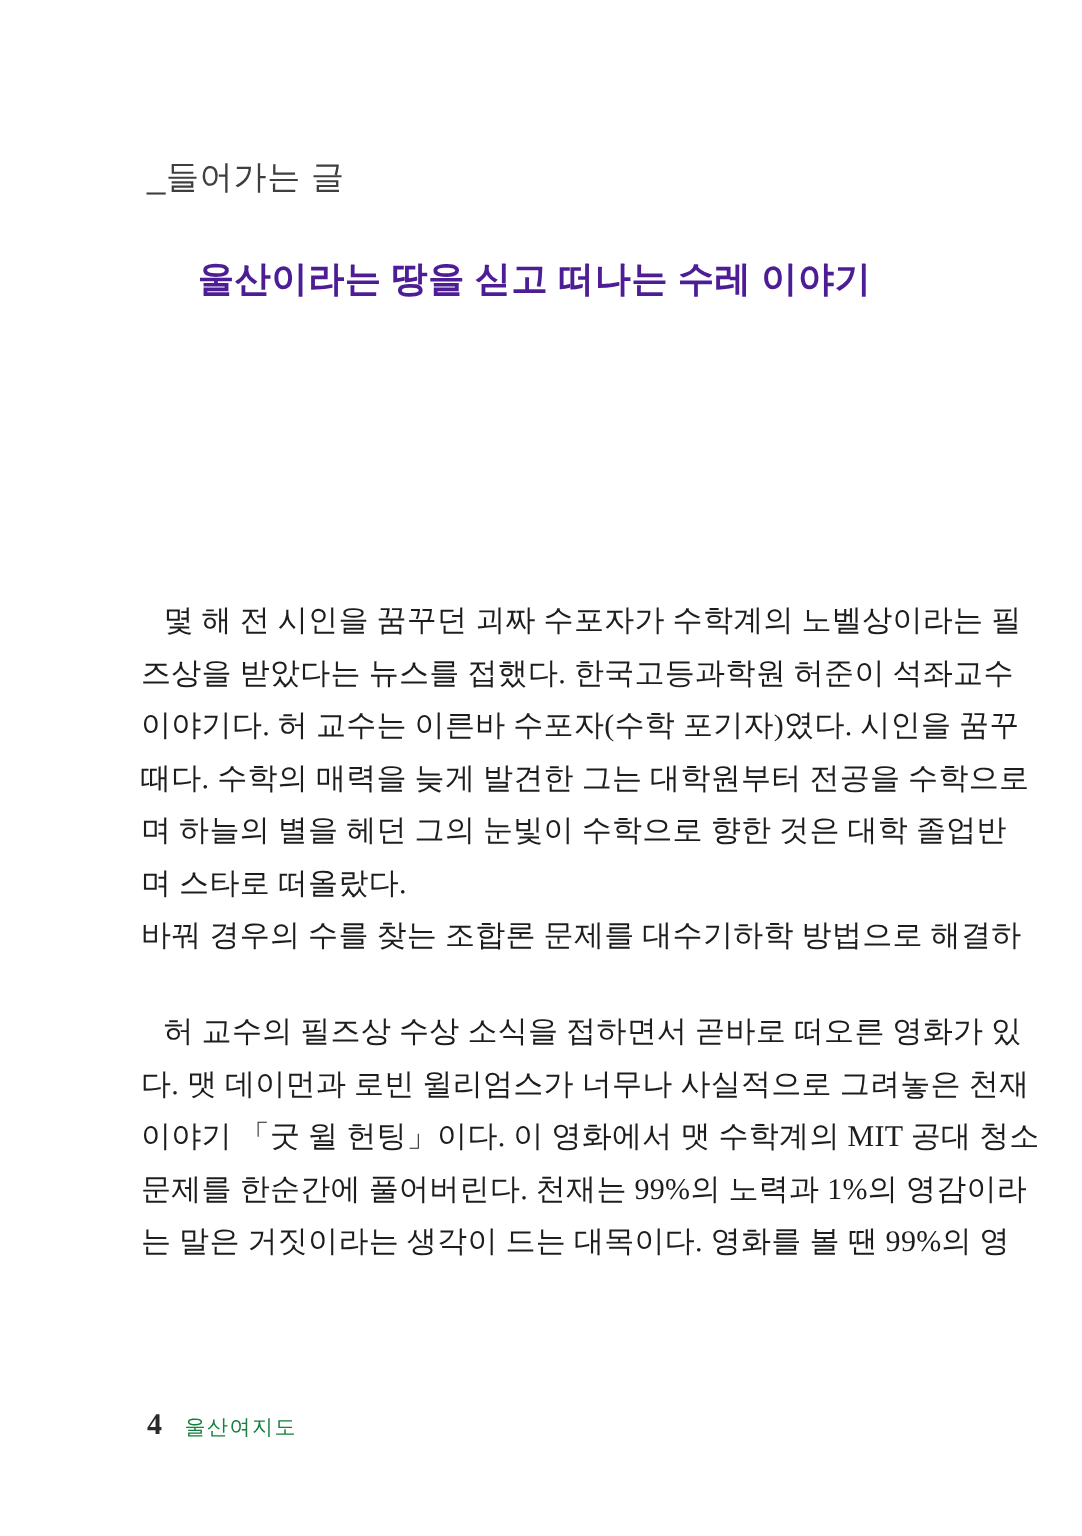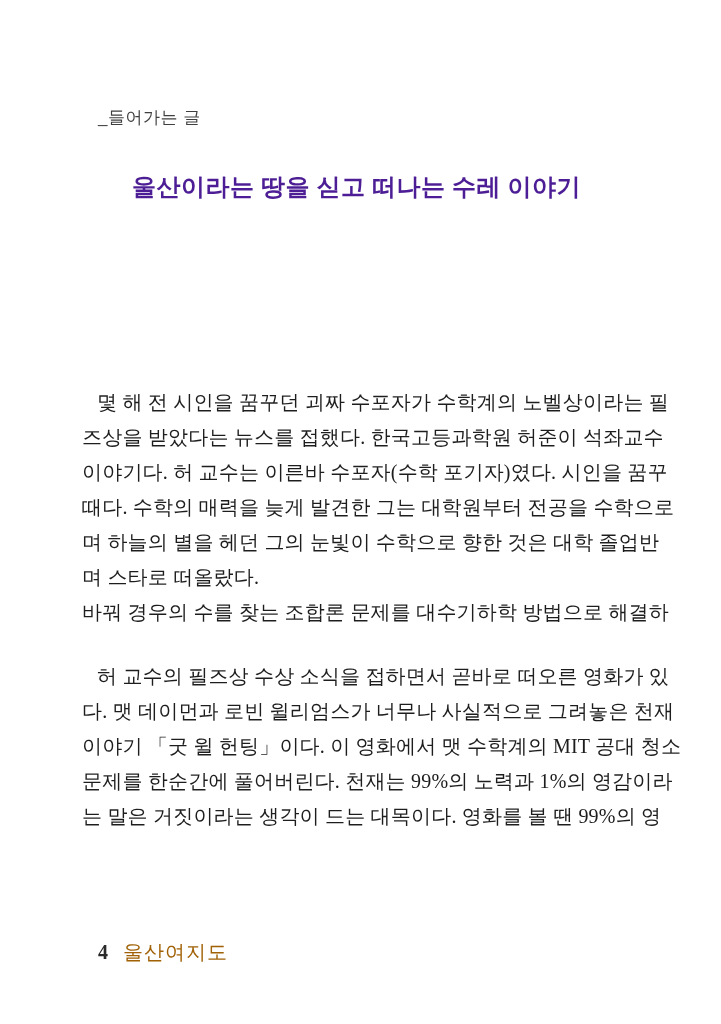--- a/index.html
+++ b/index.html
@@ -11,21 +11,21 @@
     background: #ffffff;
     font-family: "Liberation Serif", "DejaVu Serif", serif;
     color: #1d1d1d;
     overflow: hidden;
   }
   .section-label {
     position: absolute;
     left: 98px;
     top: 107px;
     font-family: "Liberation Sans", "DejaVu Sans", sans-serif;
-    font-size: 17px;
+    font-size: 22px;
     line-height: 21px;
     color: #3f3f3f;
     letter-spacing: 0.5px;
   }
   .chapter-title {
     position: absolute;
     left: 78px;
     top: 172px;
     width: 557px;
     text-align: center;
@@ -37,21 +37,21 @@
     letter-spacing: 0.5px;
   }
   .body-text {
     position: absolute;
     left: 78px;
     top: 381px;
     width: 557px;
     font-size: 20px;
     color: #1d1d1d;
   }
-  .paragraph { margin: 4px; }
+  .paragraph { margin: 16px; }
   .paragraph.first { margin-bottom: 29px; }
   .text-line {
     height: 35px;
     line-height: 35px;
     text-align: justify;
     text-align-last: justify;
     white-space: nowrap;
     letter-spacing: 0.2px;
   }
   .text-line.indent { text-indent: 15px; }
@@ -64,22 +64,22 @@
     align-items: baseline;
     gap: 15px;
     color: #2a2a2a;
   }
   .page-number {
     font-size: 20px;
     font-weight: bold;
     font-family: "Liberation Serif", "DejaVu Serif", serif;
   }
   .book-title {
-    font-size: 20px;
-    color: #a16207;
+    font-size: 14px;
+    color: #15803d;
     letter-spacing: 1px;
   }
 </style>
 </head>
 <body>
 
 <div class="page">
 
   <div class="section-label">_들어가는 글</div>
 

